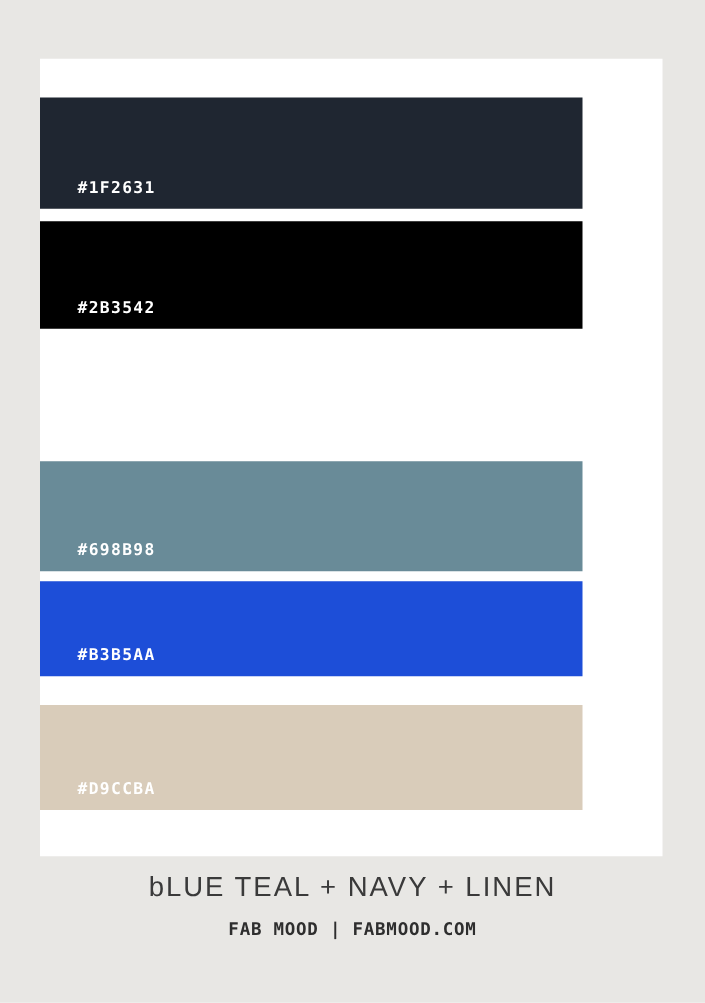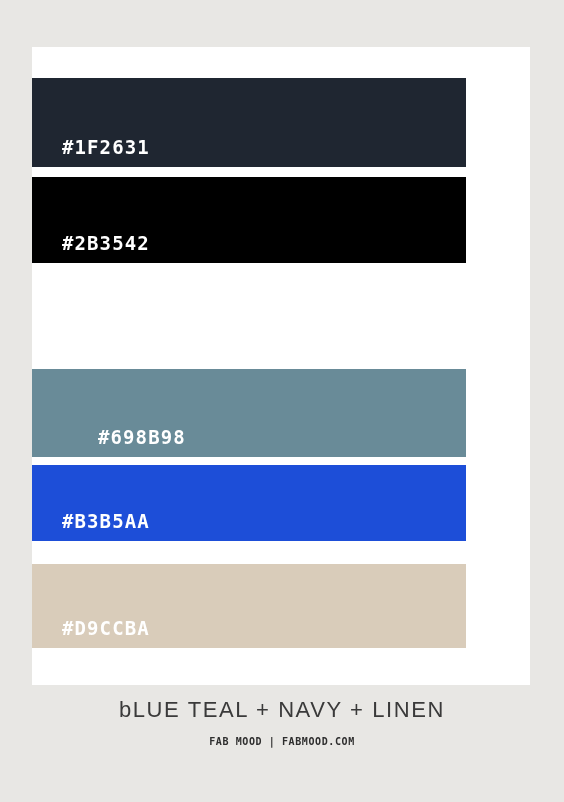--- a/index.html
+++ b/index.html
@@ -38,21 +38,21 @@
   .swatch {
     position: absolute;
     left: 0;
     width: 434px;
     box-sizing: border-box;
     display: flex;
     align-items: flex-end;
   }
   .swatch-label {
     font-family: "DejaVu Sans Mono", "Liberation Mono", monospace;
-    font-size: 19px;
+    font-size: 13px;
     font-weight: bold;
     letter-spacing: 1.1px;
     color: #ffffff;
     padding: 0 0 10px 30px;
     line-height: 1;
     white-space: nowrap;
     -webkit-font-smoothing: antialiased;
   }
   #caption {
     position: absolute;
@@ -66,21 +66,21 @@
     font-size: 22px;
     font-weight: 400;
     letter-spacing: 1.6px;
     color: #3a3a3a;
     line-height: 1.1;
     white-space: nowrap;
   }
   #subtitle {
     margin-top: 14px;
     font-family: "DejaVu Sans Mono", "Liberation Mono", monospace;
-    font-size: 10px;
+    font-size: 14px;
     font-weight: bold;
     letter-spacing: 0.6px;
     color: #2e2e2e;
     white-space: nowrap;
   }
 </style>
 </head>
 <body>
 
 <div id="poster" style="background: rgb(232, 231, 228);">
@@ -91,21 +91,21 @@
 
     <div class="swatch" style="background: rgb(31, 38, 49); top: 47px; height: 89px;">
       <span class="swatch-label">#1F2631</span>
     </div>
 
     <div class="swatch" style="background: #000000; top: 146px; height: 86px;">
       <span class="swatch-label">#2B3542</span>
     </div>
 
 
-    <div class="swatch" style="background: rgb(105, 139, 152); top: 338px; height: 88px; padding-left: 36px;">
+    <div class="swatch" style="background: rgb(105, 139, 152); top: 338px; height: 88px;">
       <span class="swatch-label">#698B98</span>
     </div>
 
     <div class="swatch" style="background: #1d4ed8; top: 434px; height: 76px;">
       <span class="swatch-label">#B3B5AA</span>
     </div>
 
     <div class="swatch" style="background: rgb(217, 204, 186); top: 533px; height: 84px;">
       <span class="swatch-label">#D9CCBA</span>
     </div>

